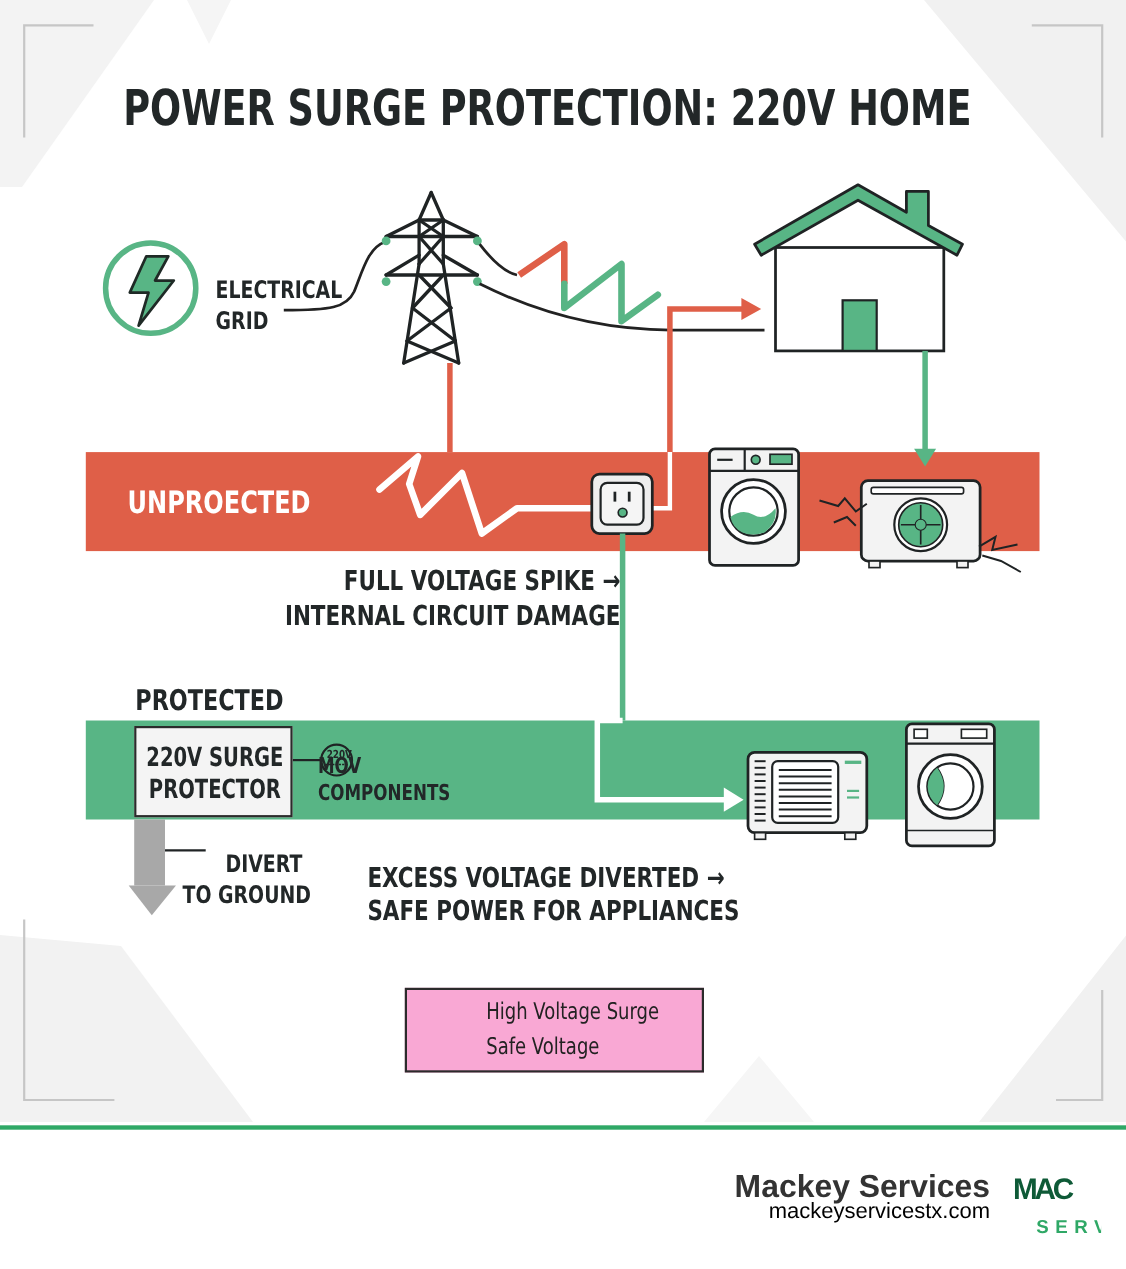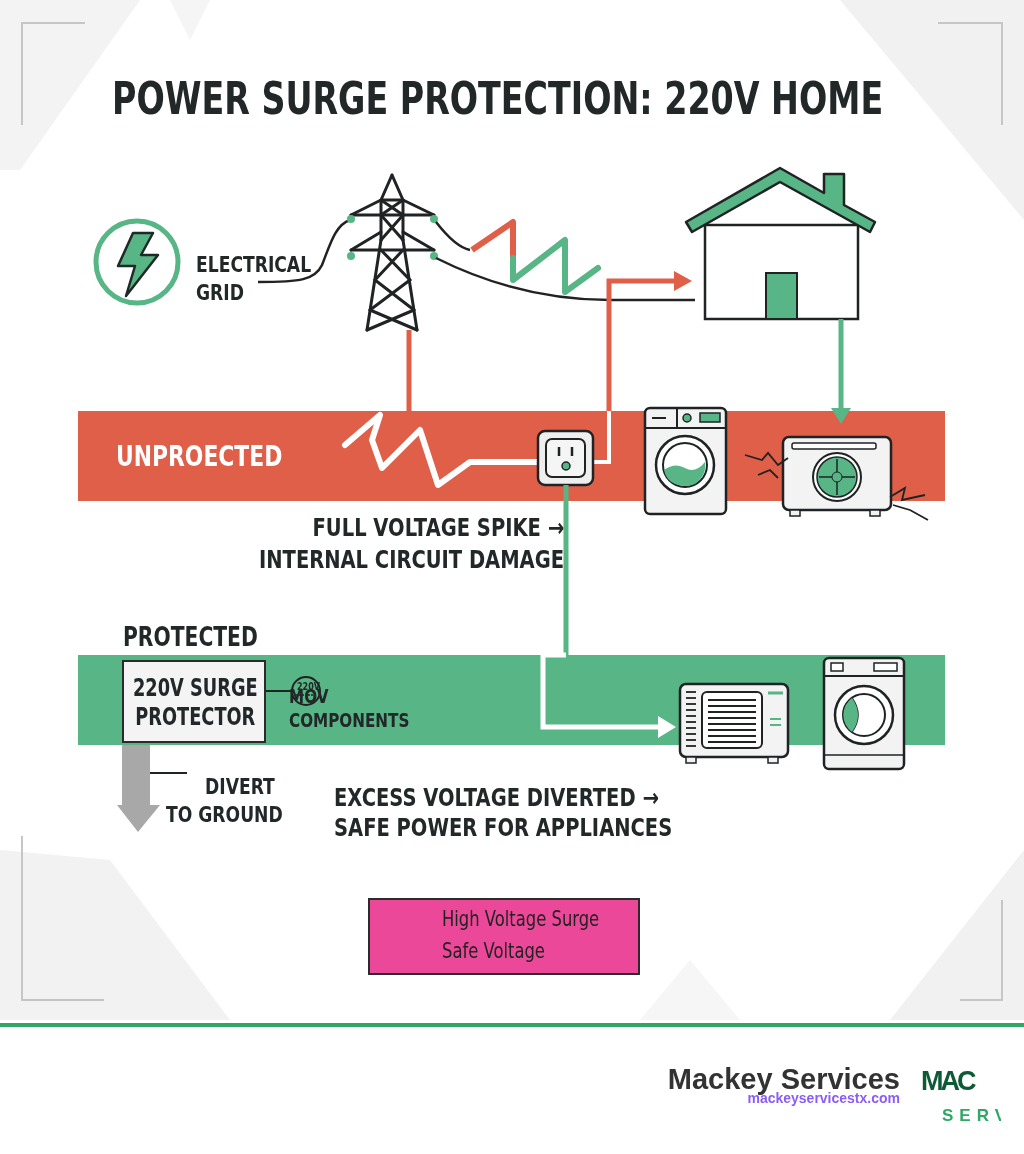--- a/index.html
+++ b/index.html
@@ -14,25 +14,25 @@
   #unprotected-label { left: 116px; top: 440px; font-size: 28px; color: #ffffff; transform: scaleX(0.78); }
   #grid-label { left: 196px; top: 251px; font-size: 22px; line-height: 28px; transform: scaleX(0.78); }
   #damage-text { left: 259px; top: 512px; font-size: 25px; line-height: 32px; text-align: right; transform: scaleX(0.78); }
   #damage-text div { text-align: right; }
   #protected-label { left: 123px; top: 622px; font-size: 26px; transform: scaleX(0.78); }
   #protector-box { left: 122px; top: 660px; width: 144px; height: 83px; background: #f4f4f4; border: 2px solid #2b2b2b; box-sizing: border-box; }
   #protector-text { left: 133px; top: 674px; font-size: 24px; line-height: 29px; text-align: center; transform: scaleX(0.74); }
   #mov-text { left: 289px; top: 684px; font-size: 20px; line-height: 24px; transform: scaleX(0.76); }
   #divert-text { left: 166px; top: 773px; font-size: 22px; line-height: 28px; transform: scaleX(0.78); }
   #excess-text { left: 334px; top: 783px; font-size: 25px; line-height: 30px; transform: scaleX(0.78); }
-  #legend { left: 368px; top: 898px; width: 272px; height: 77px; border: 2px solid #2b2b2b; box-sizing: border-box; background: #ec4899; padding-left: 24px; }
+  #legend { left: 368px; top: 898px; width: 272px; height: 77px; border: 2px solid #2b2b2b; box-sizing: border-box; background: #f9a8d4; padding-left: 24px; }
   .legend-row { position: absolute; left: 28px; font-family: "DejaVu Sans", sans-serif; font-size: 21px; color: #222; transform: scaleX(0.78); transform-origin: left top; white-space: nowrap; }
   #footer-line { left: 0; top: 1023px; width: 1024px; height: 4px; background: #2fa866; }
   #brand-name { right: 124px; top: 1063px; font-family: "Liberation Sans", sans-serif; font-weight: bold; font-size: 29px; color: #333; text-align: right; }
-  #brand-url { right: 124px; top: 1090px; font-family: "Liberation Sans", sans-serif; font-size: 14px; color: #8b5cf6; text-align: right; font-weight: bold; }
+  #brand-url { right: 124px; top: 1090px; font-family: "Liberation Sans", sans-serif; font-size: 20px; color: #000000; text-align: right; }
   #logo-clip { left: 915px; top: 1060px; width: 86px; height: 70px; overflow: hidden; }
 </style>
 </head>
 <body>
 
 <svg class="bg-svg" width="1024" height="1154">
   <polygon points="0,0 140,0 20,170 0,170" fill="#f3f3f3"></polygon>
   <polygon points="170,0 210,0 190,40" fill="#f5f5f5"></polygon>
   <polygon points="840,0 1024,0 1024,220" fill="#f1f1f1"></polygon>
   <polygon points="0,850 0,1020 230,1020 110,860" fill="#f2f2f2"></polygon>

